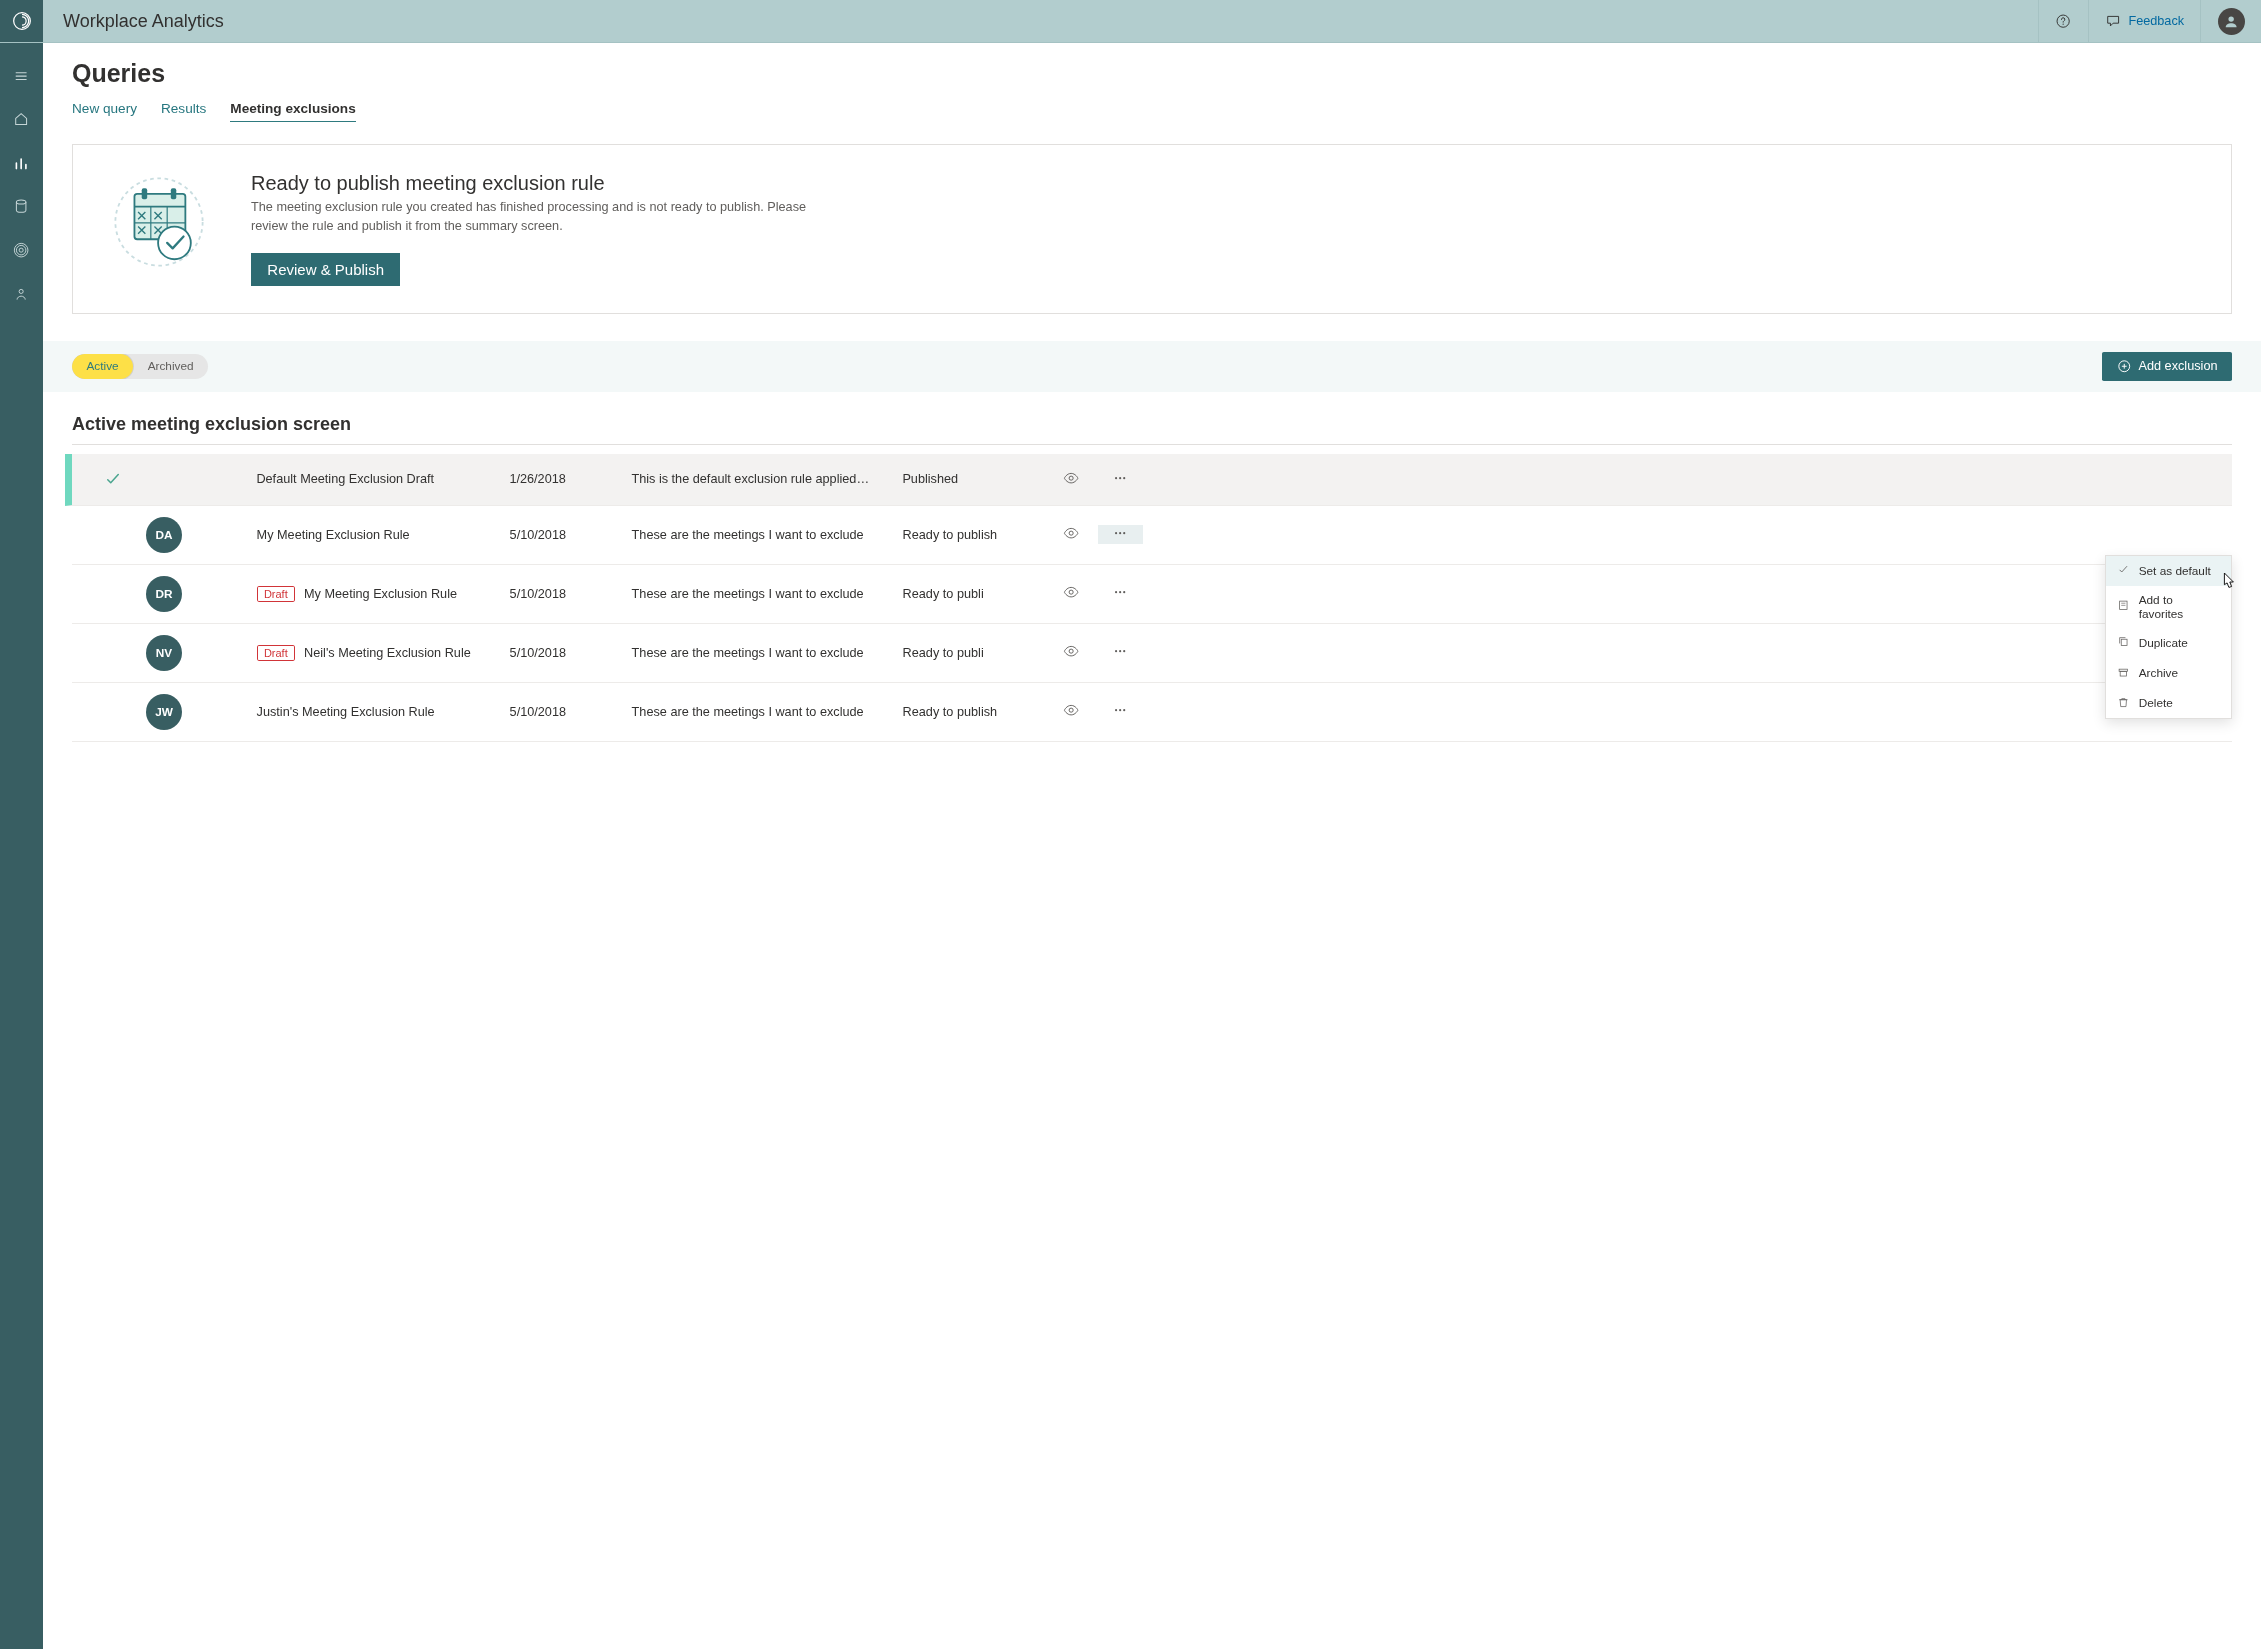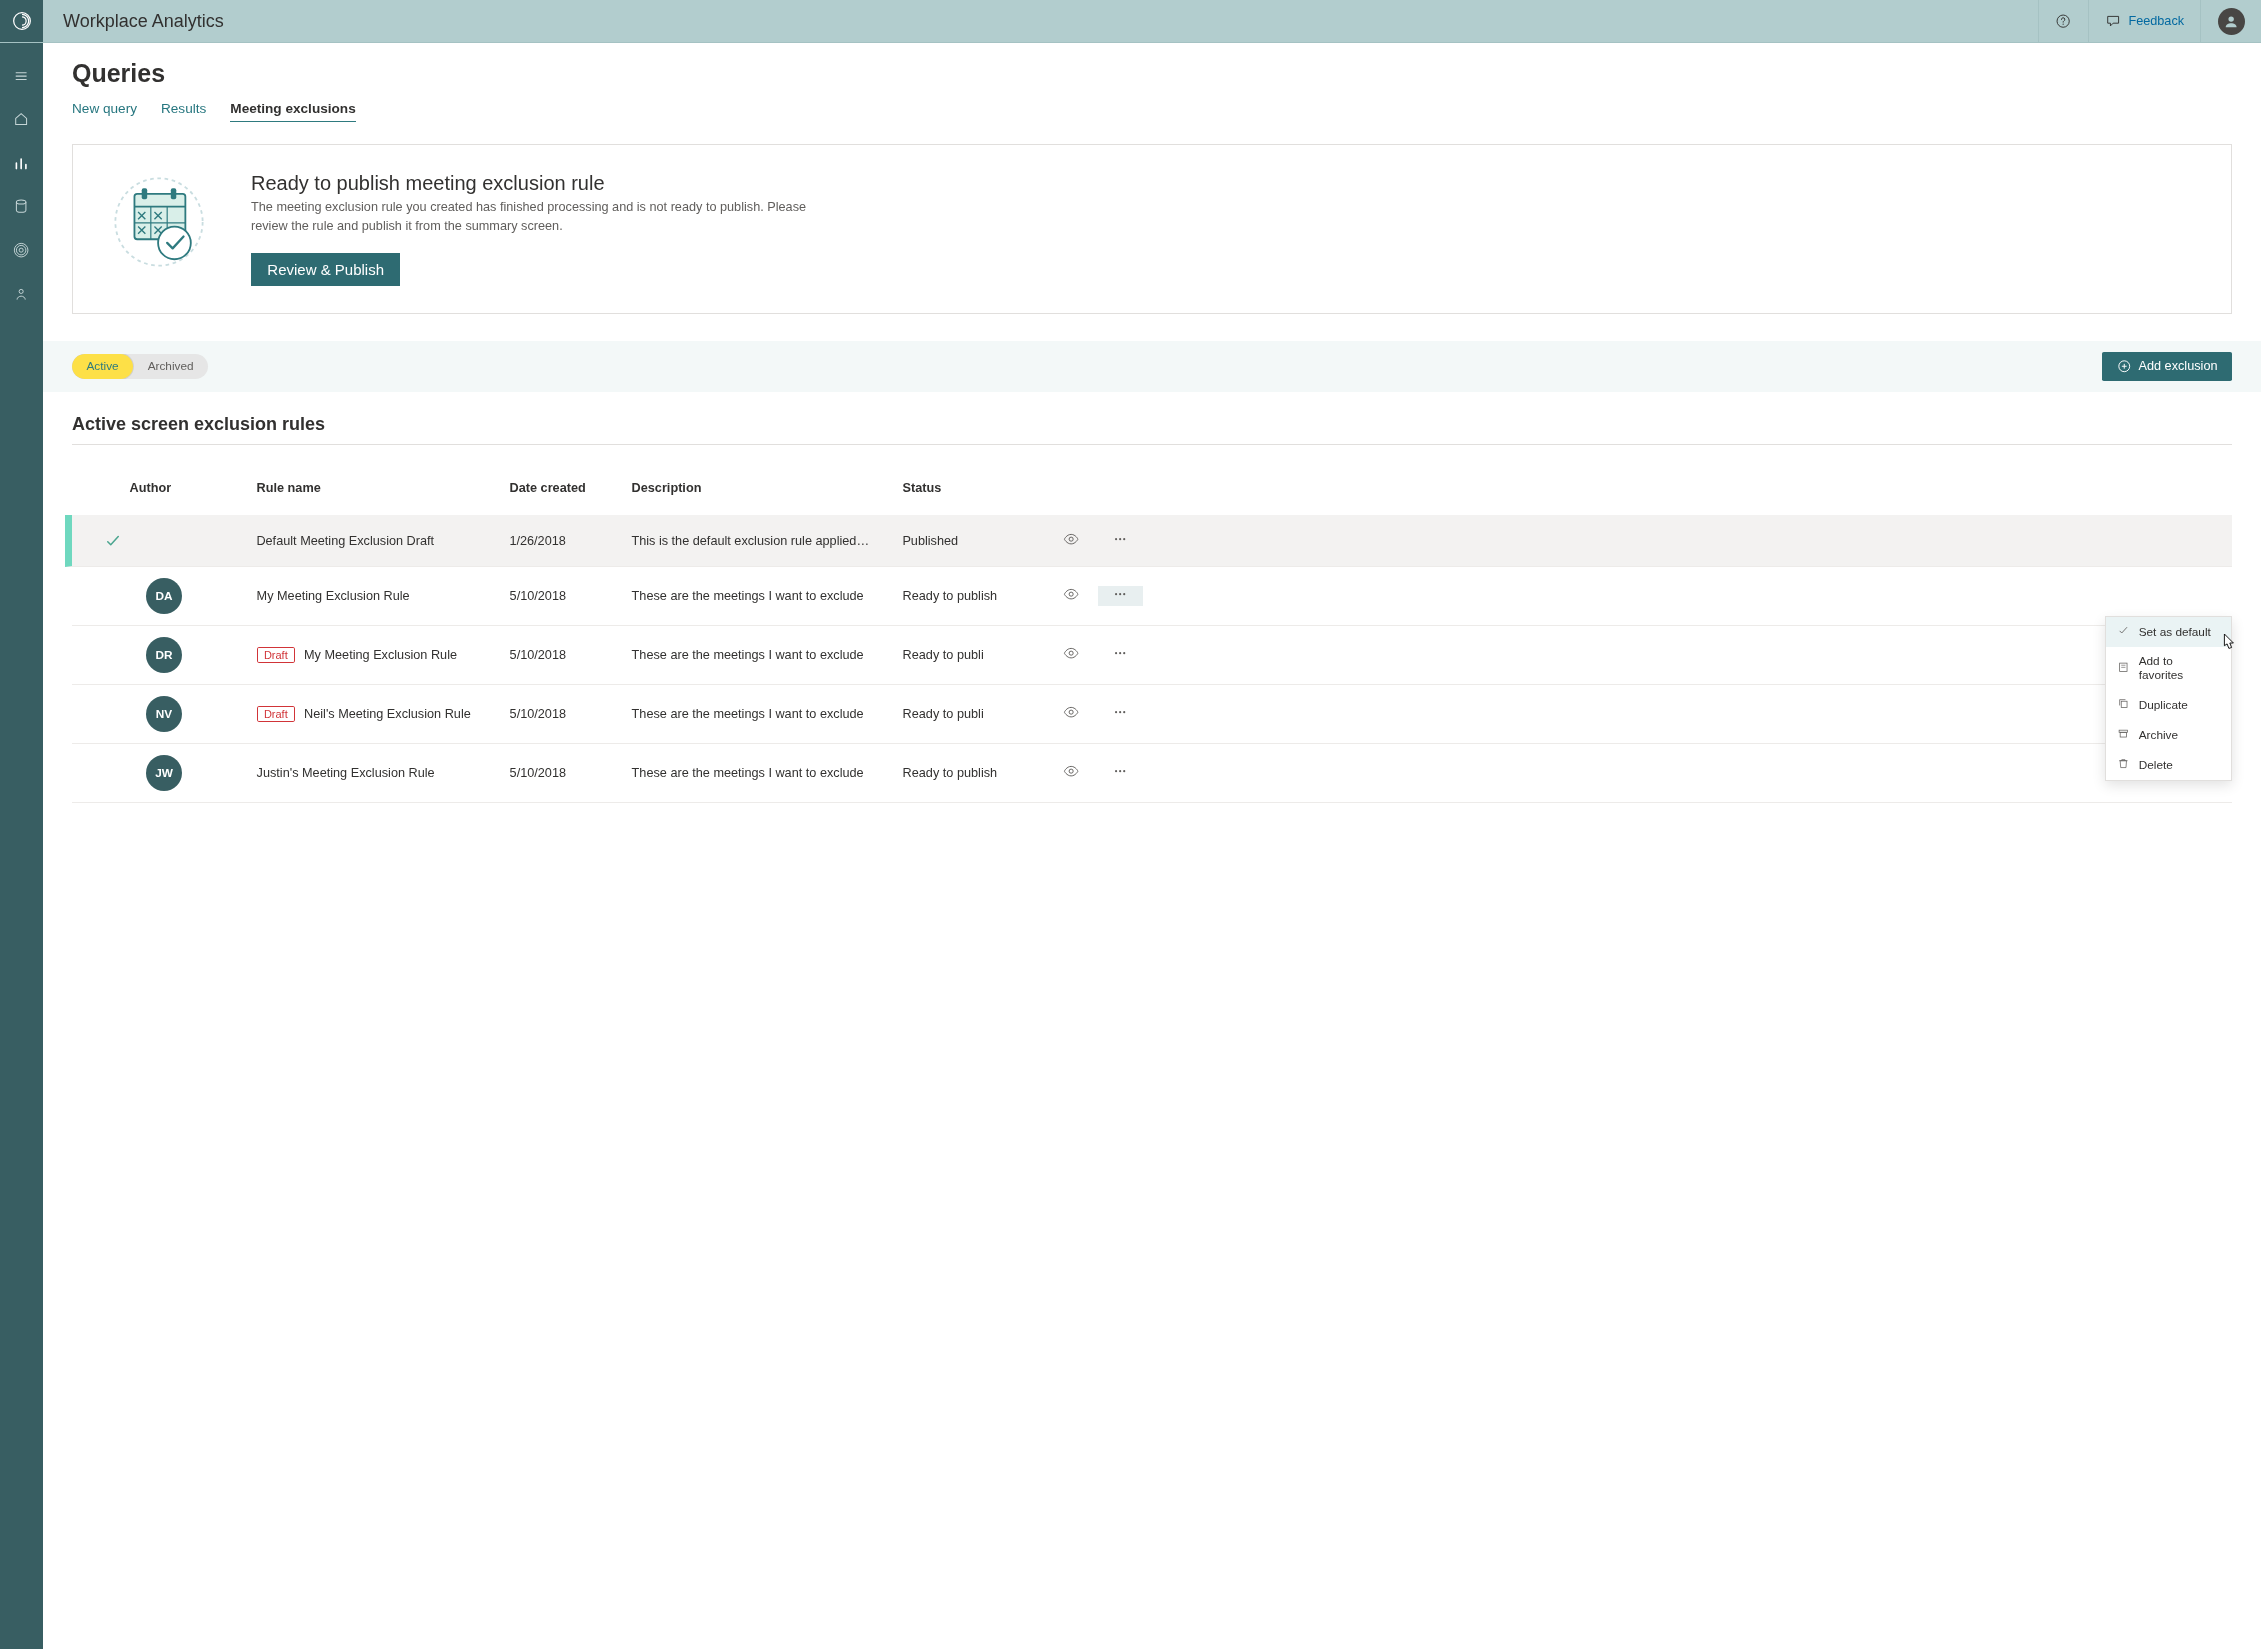--- a/index.html
+++ b/index.html
@@ -449,33 +449,23 @@
           </div>
         <button class="btn-add">
           <svg width="14.5" height="14.5" viewBox="0 0 24 24">
               <circle cx="12" cy="12" r="9" stroke="#ffffff" stroke-width="1.6" fill="none"></circle>
               <path d="M12 8v8M8 12h8" stroke="#ffffff" stroke-width="1.6"></path>
             </svg>
           <span>Add exclusion</span>
         </button>
       </div>
 
-      <div class="section-title">Active screen exclusion rules</div>
+      <div class="section-title">Active meeting exclusion screen</div>
 
       <div class="table">
-        <div class="thead">
-          <div></div>
-          <div class="cell">Author</div>
-          <div class="cell">Rule name</div>
-          <div class="cell">Date created</div>
-          <div class="cell">Description</div>
-          <div class="cell">Status</div>
-          <div></div>
-          <div></div>
-        </div>
         <div id="tbody">
             <div class="trow first">
               <div class="cell check-default">
                 <svg width="18" height="18" viewBox="0 0 24 24">
                   <path d="M5 13l4 4 10-11" stroke="#4aa58f" stroke-width="2" fill="none" stroke-linecap="round" stroke-linejoin="round"></path>
                 </svg>
               </div>
               <div class="cell author"></div>
               <div class="cell">
                 <span>Default Meeting Exclusion Draft</span>

